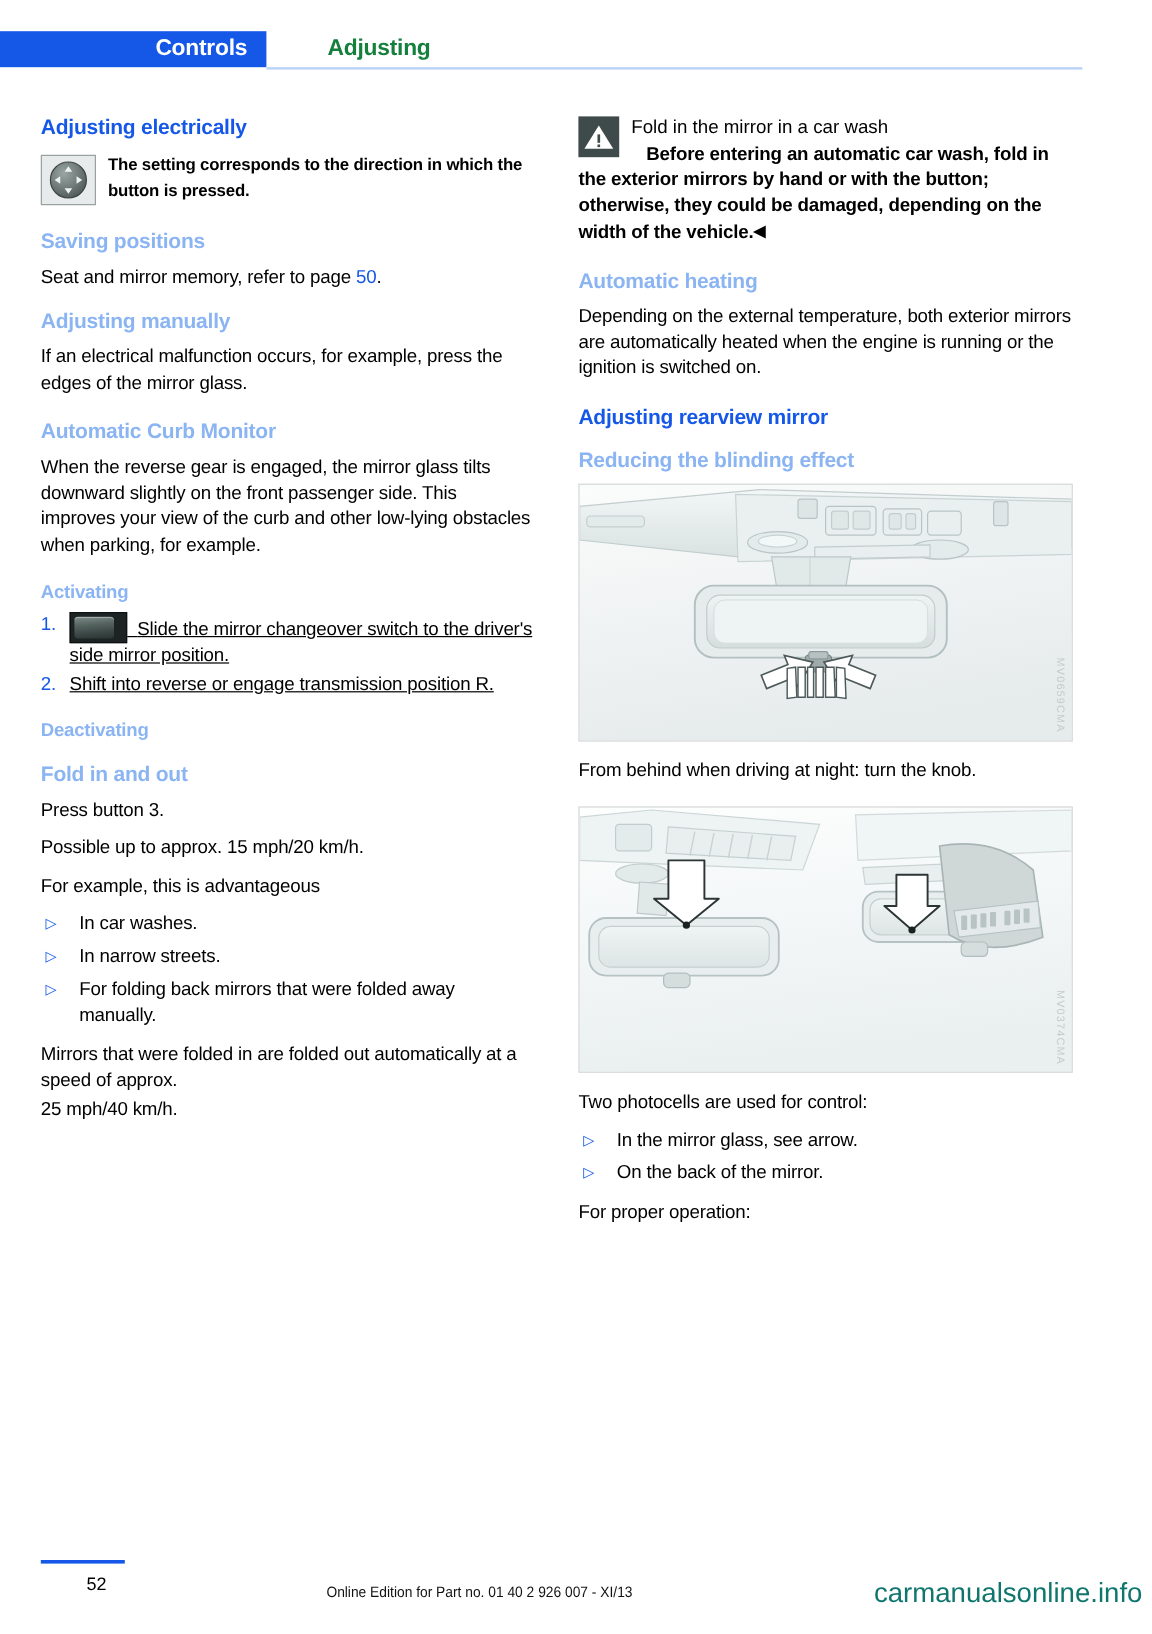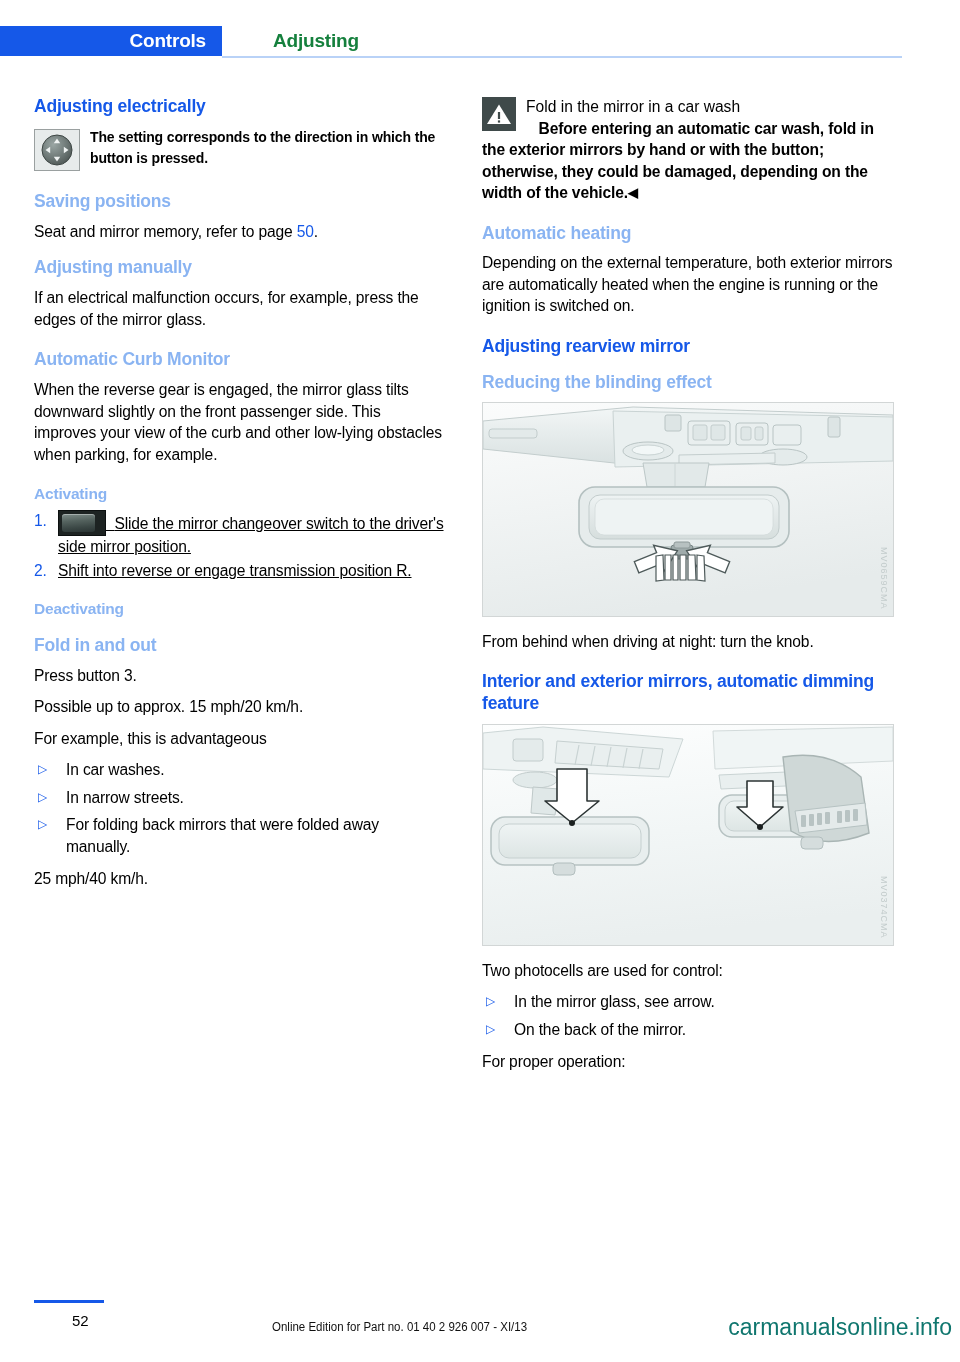--- a/index.html
+++ b/index.html
@@ -230,20 +230,21 @@
       <span class="bitem-txt">In narrow streets.</span>
     </li>
     <li class="bitem">
       <span class="bmark">▷</span>
       <span class="bitem-txt">For folding back mirrors that were folded away manually.</span>
     </li>
   </ul>
 
   <div class="sp-xs"></div>
 
+  <p class="body tight">Mirrors that were folded in are folded out automatically at a speed of approx.</p>
   <p class="body">25 mph/40 km/h.</p>
 
 </div>
 
 <div class="col col-right">
 
   <div class="note clearfix">
     <span class="warn-icon">
       <svg width="26" height="24" viewBox="0 0 26 24" aria-hidden="true">
         <polygon points="13,2.5 25,22 1,22" fill="#ffffff"></polygon>
@@ -328,21 +329,20 @@
         <path d="M214 152 L221 153 L222 178 L214 177 Z"></path>
       </g>
     </svg>
     <span class="figcode">MV0659CMA</span>
   </div>
 
   <p class="body">From behind when driving at night: turn the knob.</p>
 
   <div class="sp-s"></div>
 
-  <h2 class="major">Interior and exterior mirrors, automatic dimming feature</h2>
 
   <div class="figure fig2">
     <svg width="410" height="220" viewBox="0 0 410 220" aria-hidden="true">
       <defs>
         <linearGradient id="bg2" x1="0" y1="0" x2="0.2" y2="1">
           <stop offset="0%" stop-color="#fdfefe"></stop>
           <stop offset="55%" stop-color="#f2f6f6"></stop>
           <stop offset="100%" stop-color="#eaefef"></stop>
         </linearGradient>
         <linearGradient id="mg2" x1="0" y1="0" x2="0" y2="1">

